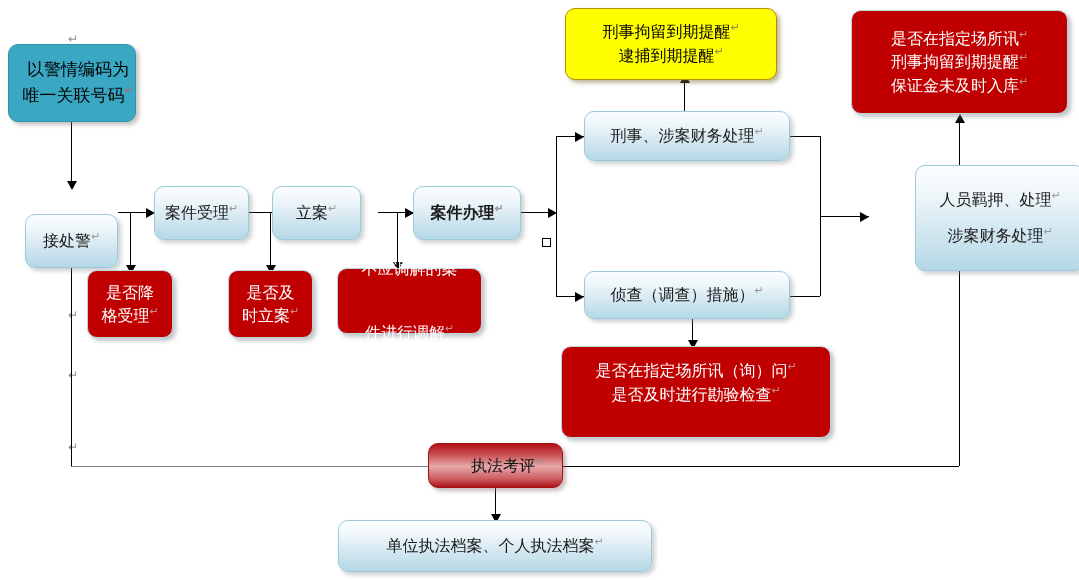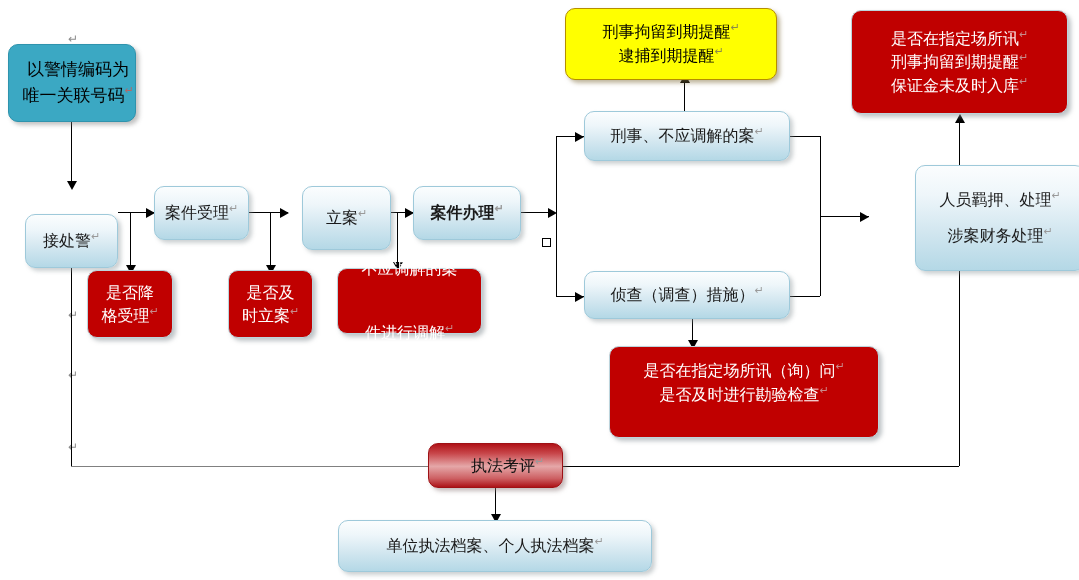--- a/index.html
+++ b/index.html
@@ -189,30 +189,30 @@
   </div>
 
   <div class="node n-blue" style="left:25px; top:186px; width:93px; height:54px;margin-top:28px;">
     <span class="ln"><span>接处警</span><span class="mk">↵</span></span>
   </div>
 
   <div class="node n-blue" style="left:154px; top:186px; width:95px; height:54px;">
     <span class="ln"><span>案件受理</span><span class="mk">↵</span></span>
   </div>
 
-  <div class="node n-blue" style="left:302px; top:186px; width:89px; height:64px;">
+  <div class="node n-blue" style="left:272px; top:186px; width:89px; height:54px;">
     <span class="ln"><span>立案</span><span class="mk">↵</span></span>
   </div>
 
   <div class="node n-blue" style="left:413px; top:186px; width:108px; height:54px;font-weight:bold;">
     <span class="ln"><span>案件办理</span><span class="mk">↵</span></span>
   </div>
 
   <div class="node n-blue" style="left:584px; top:111px; width:206px; height:50px;">
-    <span class="ln"><span>刑事、不应调解的案</span><span class="mk">↵</span></span>
+    <span class="ln"><span>刑事、涉案财务处理</span><span class="mk">↵</span></span>
   </div>
 
   <div class="node n-blue" style="left:584px; top:271px; width:206px; height:48px;">
     <span class="ln"><span>侦查（调查）措施）</span><span class="mk">↵</span></span>
   </div>
 
   <div class="node n-blue" style="left:915px; top:165px; width:170px; height:106px;">
     <span class="ln"><span>人员羁押、处理</span><span class="mk">↵</span></span>
     <span class="ln" style="margin-top:12px;"><span>涉案财务处理</span><span class="mk">↵</span></span>
   </div>
@@ -225,21 +225,21 @@
   <div class="node n-red" style="left:228px; top:270px; width:85px; height:68px;">
     <span class="ln">是否及</span>
     <span class="ln"><span>时立案</span><span class="mk">↵</span></span>
   </div>
 
   <div class="node n-red" style="left:337px; top:268px; width:145px; height:66px;gap:41px;">
     <span class="ln">不应调解的案</span>
     <span class="ln"><span>件进行调解</span><span class="mk">↵</span></span>
   </div>
 
-  <div class="node n-red" style="left:561px; top:346px; width:270px; height:92px; justify-content:flex-start; padding-top:12px;margin-left:48px;">
+  <div class="node n-red" style="left:561px; top:346px; width:270px; height:92px; justify-content:flex-start; padding-top:12px;">
     <span class="ln"><span>是否在指定场所讯（询）问</span><span class="mk">↵</span></span>
     <span class="ln"><span>是否及时进行勘验检查</span><span class="mk">↵</span></span>
   </div>
 
   <div class="node n-red" style="left:851px; top:10px; width:217px; height:104px;">
     <span class="ln"><span>是否在指定场所讯</span><span class="mk">↵</span></span>
     <span class="ln"><span>刑事拘留到期提醒</span><span class="mk">↵</span></span>
     <span class="ln"><span>保证金未及时入库</span><span class="mk">↵</span></span>
   </div>
 

